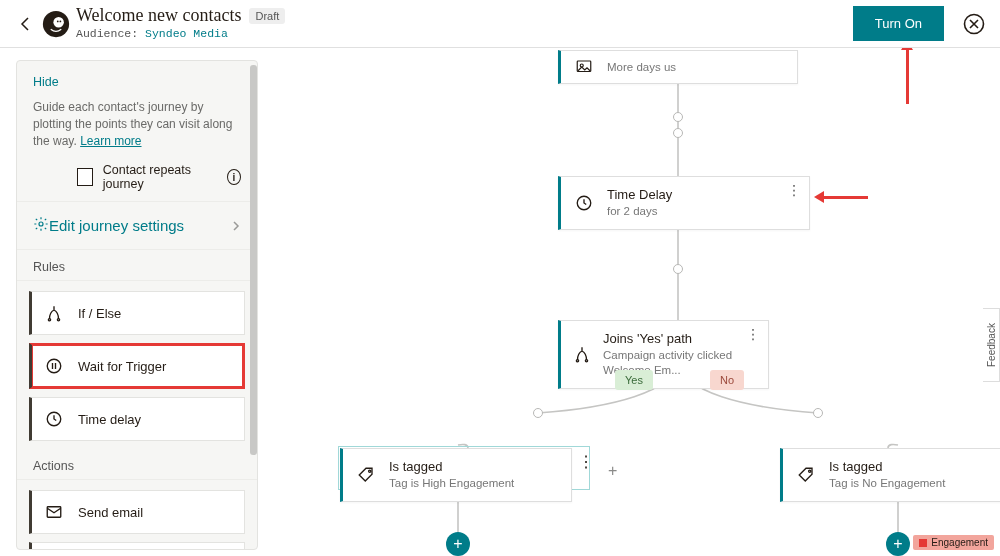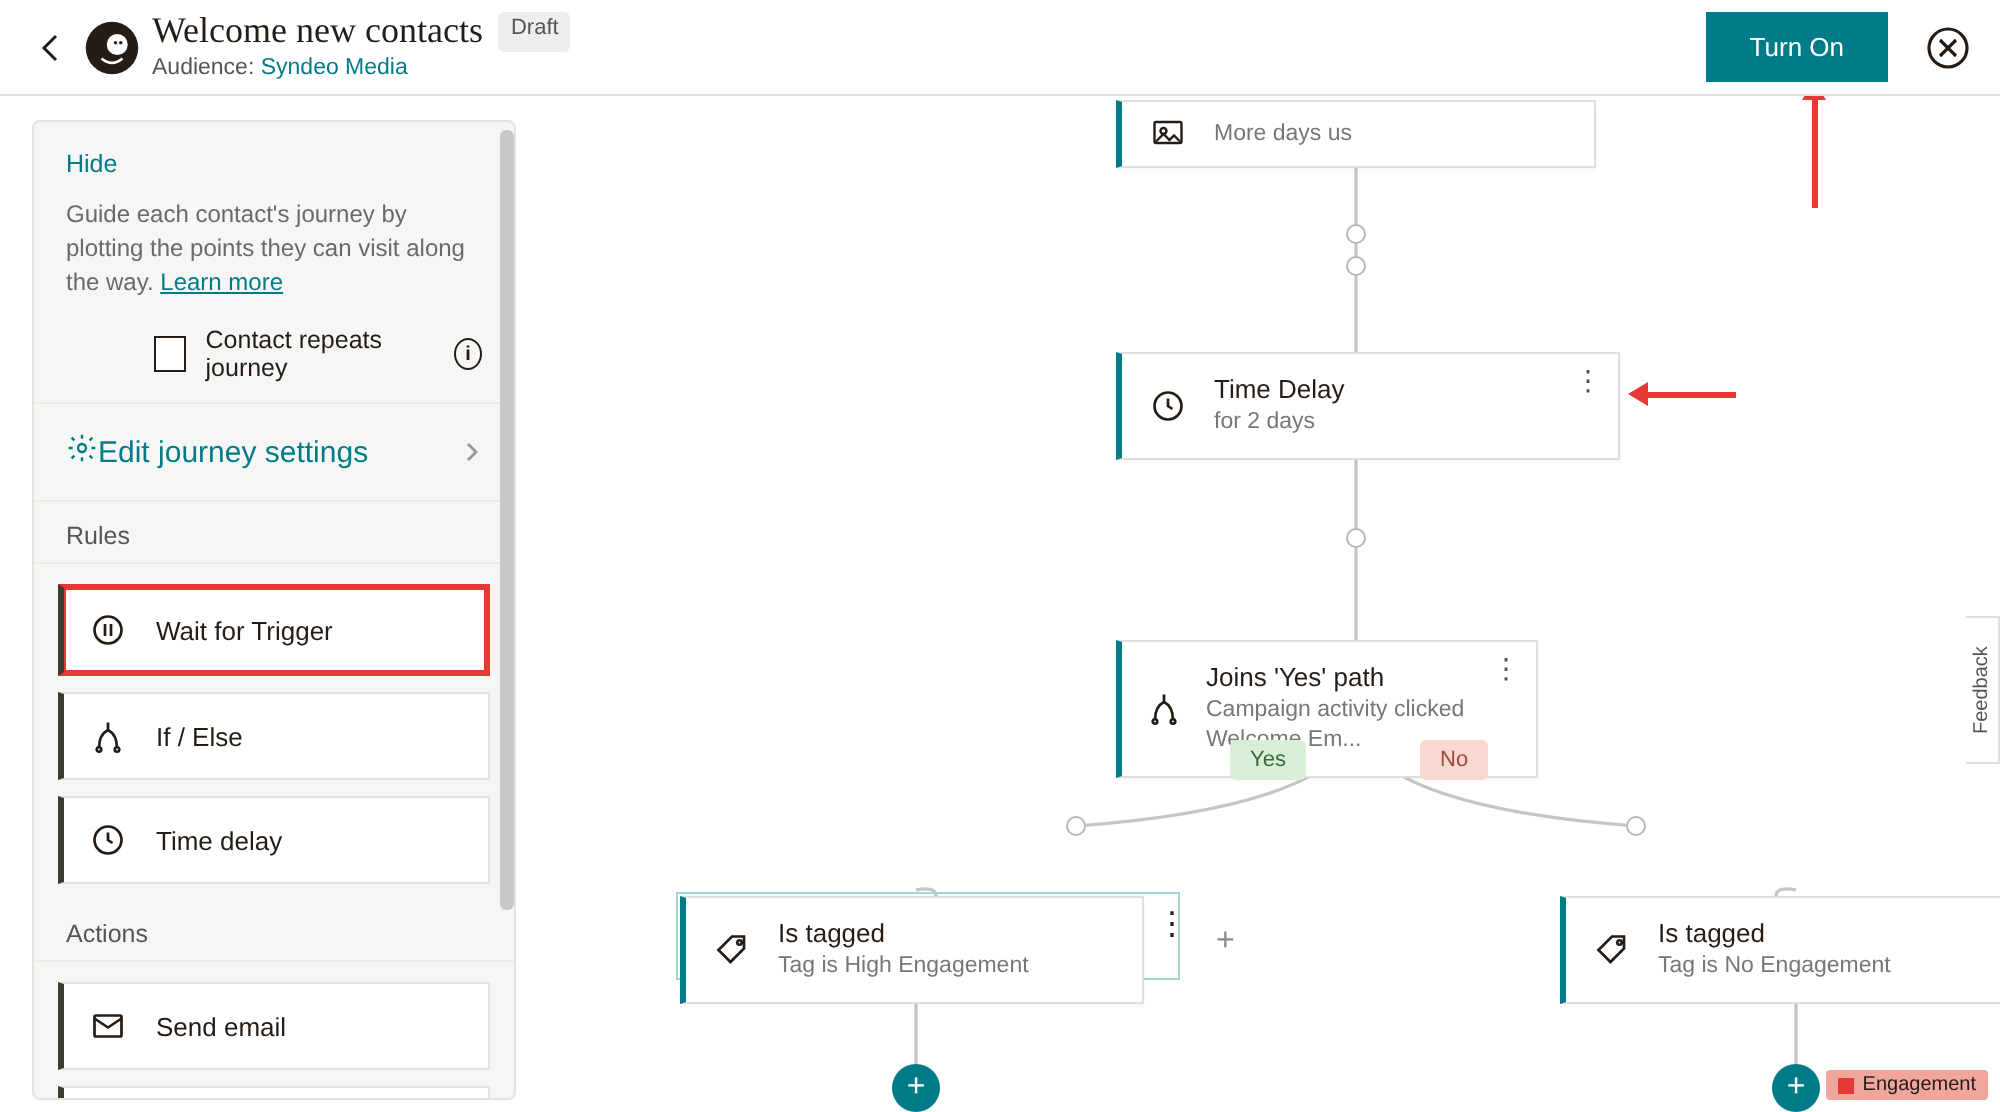--- a/index.html
+++ b/index.html
@@ -8,24 +8,24 @@
 
   
   .header {
     display: flex; align-items: center; height: 48px; padding: 0 14px;
     border-bottom: 1px solid #e0e0e0; background: #fff; position: relative; z-index: 10;
   }
   .back { width: 24px; height: 24px; display:flex; align-items:center; justify-content:center; cursor:pointer; color:#241c15; }
   .logo { width: 28px; height: 28px; margin: 0 6px 0 4px; display:flex; align-items:center; justify-content:center; }
   .logo svg { width:28px; height:28px; }
   .title-block { display:flex; flex-direction:column; line-height:1.1; }
-  .title-row { display:flex; gap:8px; }
+  .title-row { display:flex; align-items:center; gap:8px; }
   .title { font-family: Georgia, "Times New Roman", serif; font-size: 18px; font-weight: 500; }
   .draft-chip { font-size: 11px; background:#eee; color:#555; padding:2px 6px; border-radius:3px; }
-  .aud-row { font-size: 11.5px; color:#555; margin-top:2px; }
+  .aud-row { font-size: 11.5px; color:#555; margin-top:2px;font-family:Liberation Mono, monospace; }
   .aud-row .aud-link { color:#007c89; cursor:pointer; }
   .header-right { margin-left: auto; display:flex; align-items:center; gap:18px; }
   .turn-on { background:#007c89; color:#fff; border:none; font-size:13px; padding:10px 22px; cursor:pointer; }
   .close { width:24px; height:24px; display:flex; align-items:center; justify-content:center; cursor:pointer; }
 
   
   .main { position:absolute; top:48px; left:0; right:0; bottom:0; background:#fff; }
 
   
   .sidebar {
@@ -145,38 +145,38 @@
       </span>
       <span>Edit journey settings</span>
       <span class="chev">
         <svg width="10" height="10" viewBox="0 0 10 10" fill="none" stroke="currentColor" stroke-width="1.5">
             <path d="M3 1 L7 5 L3 9"></path>
           </svg>
       </span>
     </div>
     <div class="section-label">Rules</div>
     <div class="items">
-      <div class="item highlight">
-        <span class="ic">
-          <svg width="18" height="18" viewBox="0 0 24 24" fill="none" stroke="#241c15" stroke-width="1.8">
-              <circle cx="12" cy="12" r="9"></circle>
-              <path d="M10 8v8 M14 8v8"></path>
-            </svg>
-        </span>
-        <span>Wait for Trigger</span>
-      </div>
       <div class="item">
         <span class="ic">
           <svg width="18" height="18" viewBox="0 0 24 24" fill="none" stroke="#241c15" stroke-width="1.8">
               <path d="M12 3v5 M12 8 C8 10 6 14 6 20 M12 8 C16 10 18 14 18 20"></path>
               <circle cx="6" cy="21" r="1.5"></circle>
               <circle cx="18" cy="21" r="1.5"></circle>
             </svg>
         </span>
         <span>If / Else</span>
+      </div>
+      <div class="item highlight">
+        <span class="ic">
+          <svg width="18" height="18" viewBox="0 0 24 24" fill="none" stroke="#241c15" stroke-width="1.8">
+              <circle cx="12" cy="12" r="9"></circle>
+              <path d="M10 8v8 M14 8v8"></path>
+            </svg>
+        </span>
+        <span>Wait for Trigger</span>
       </div>
       <div class="item">
         <span class="ic">
           <svg width="18" height="18" viewBox="0 0 24 24" fill="none" stroke="#241c15" stroke-width="1.8">
               <circle cx="12" cy="12" r="9"></circle>
               <path d="M12 7v5l3 2"></path>
             </svg>
         </span>
         <span>Time delay</span>
       </div>

